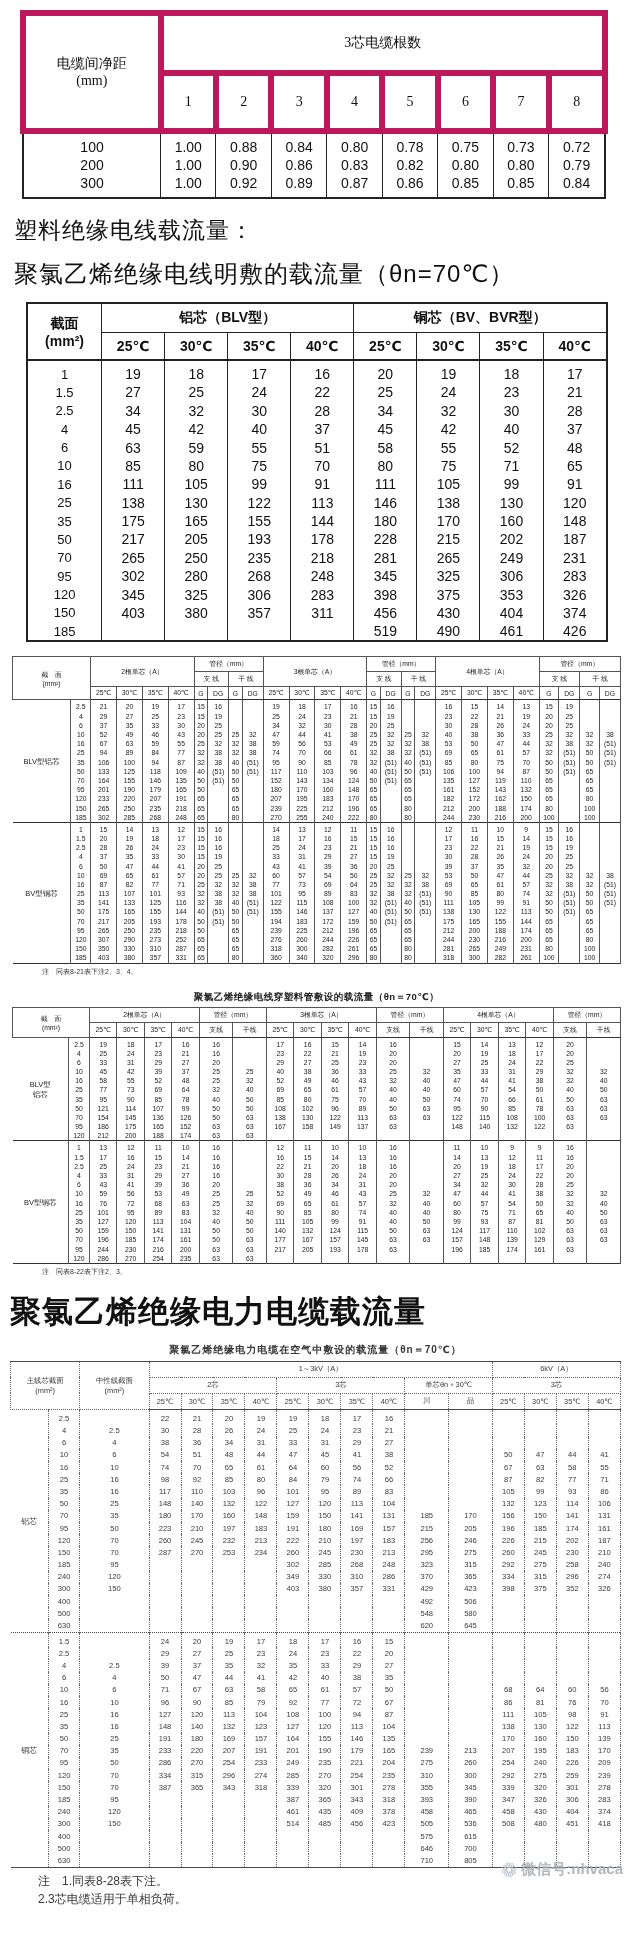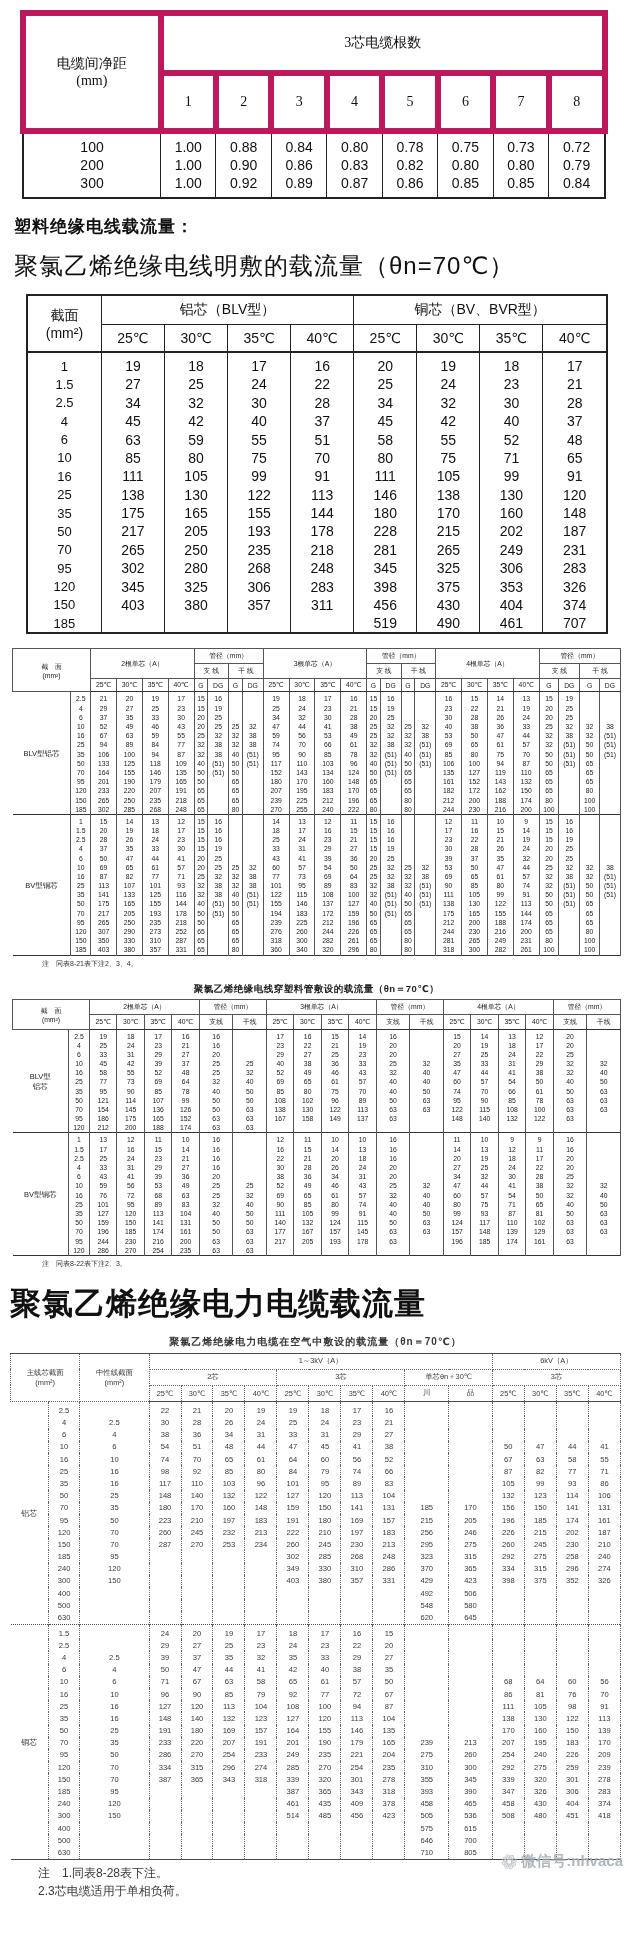--- a/index.html
+++ b/index.html
@@ -12,28 +12,28 @@
 
   
   .derating-wrap{padding:10px 18px 0 20px;}
   .tbl-derating{width:588px;border:2px solid #222;font-size:14px;}
   .tbl-derating th{border:6px solid #be185d;font-weight:normal;padding:18px 2px;font-family:Liberation Serif, serif;}
   .tbl-derating td{border-left:1px solid #222;border-right:1px solid #222;padding:1px 2px;font-size:14px;}
   .tbl-derating tbody tr:first-child td{border-top:2px solid #222;padding-top:5px;}
   .tbl-derating tbody tr:last-child td{padding-bottom:6px;}
 
   
-  .h1{font-size:17px;font-weight:bold;padding:16px 0 2px 14px;letter-spacing:1px;}
+  .h1{font-size:23px;font-weight:normal;padding:16px 0 2px 14px;letter-spacing:1px;}
   .h2{font-size:24px;font-weight:500;padding:10px 0 8px 14px;letter-spacing:1px;}
   .h3{font-size:31px;font-weight:bold;padding:14px 8px 6px 10px;letter-spacing:1px;}
 
   
   .open-wrap{padding:4px 16px 0 26px;}
   .tbl-open{width:582px;border:2px solid #222;font-size:14px;}
-  .tbl-open th{border:1px solid #222;font-weight:normal;padding:5px 2px;font-size:14px;}
+  .tbl-open th{border:1px solid #222;font-weight:bold;padding:5px 2px;font-size:14px;}
   .tbl-open td{border-left:1px solid #222;border-right:1px solid #222;padding:1.2px 2px;font-size:14px;}
   .tbl-open tbody tr:first-child td{border-top:2px solid #222;padding-top:5px;}
   .tbl-open td.size-cell{font-size:13px;}
 
   
   .dense-wrap{padding:14px 8px 0 12px;color:#222;}
   .dense-title{text-align:center;font-size:9.5px;font-weight:bold;margin-bottom:3px;letter-spacing:.5px;}
   .tbl-dense{width:100%;border-top:1.5px solid #333;border-bottom:1.5px solid #333;font-size:6.8px;color:#222;}
   .tbl-dense th{border:0.5px solid #555;font-weight:normal;padding:2px 0;font-size:6.8px;}
   .tbl-dense td{border-left:0.5px solid #555;border-right:0.5px solid #555;padding:1.1px 0;}
@@ -301,21 +301,21 @@
           </tr>
           <tr>
             <td class="size-cell">185</td>
             <td></td>
             <td></td>
             <td></td>
             <td></td>
             <td>519</td>
             <td>490</td>
             <td>461</td>
-            <td>707</td>
+            <td>426</td>
           </tr>
         </tbody>
       </table>
   </div>
 
   <div class="dense-wrap">
     <table class="tbl-dense">
         <thead>
           <tr>
             <th colspan="2" rowspan="3">截　面

